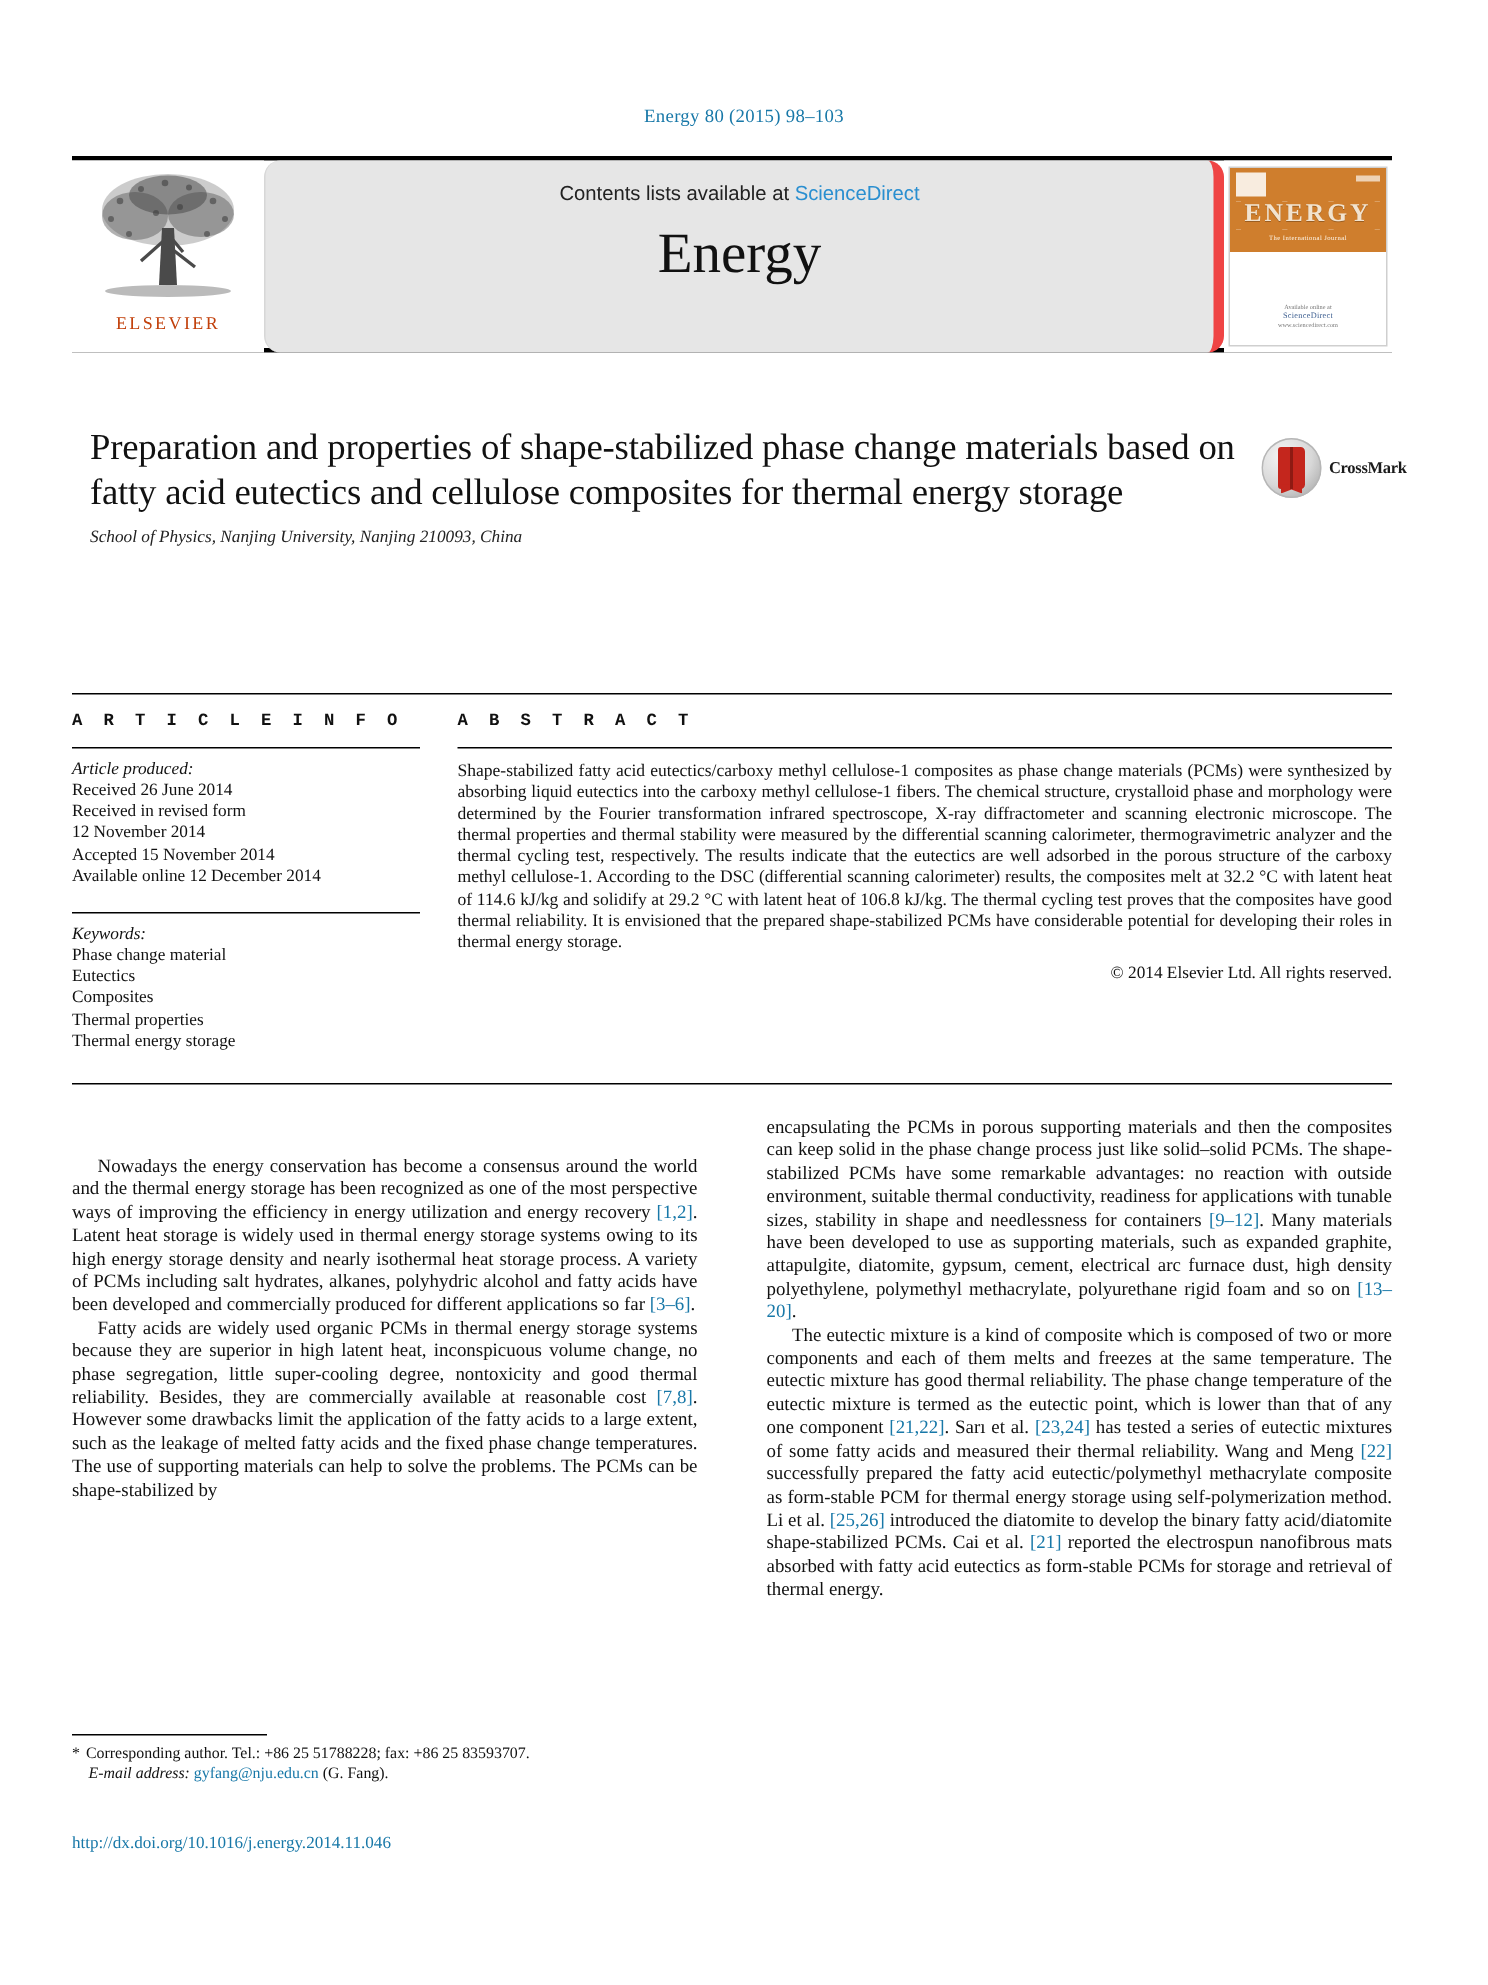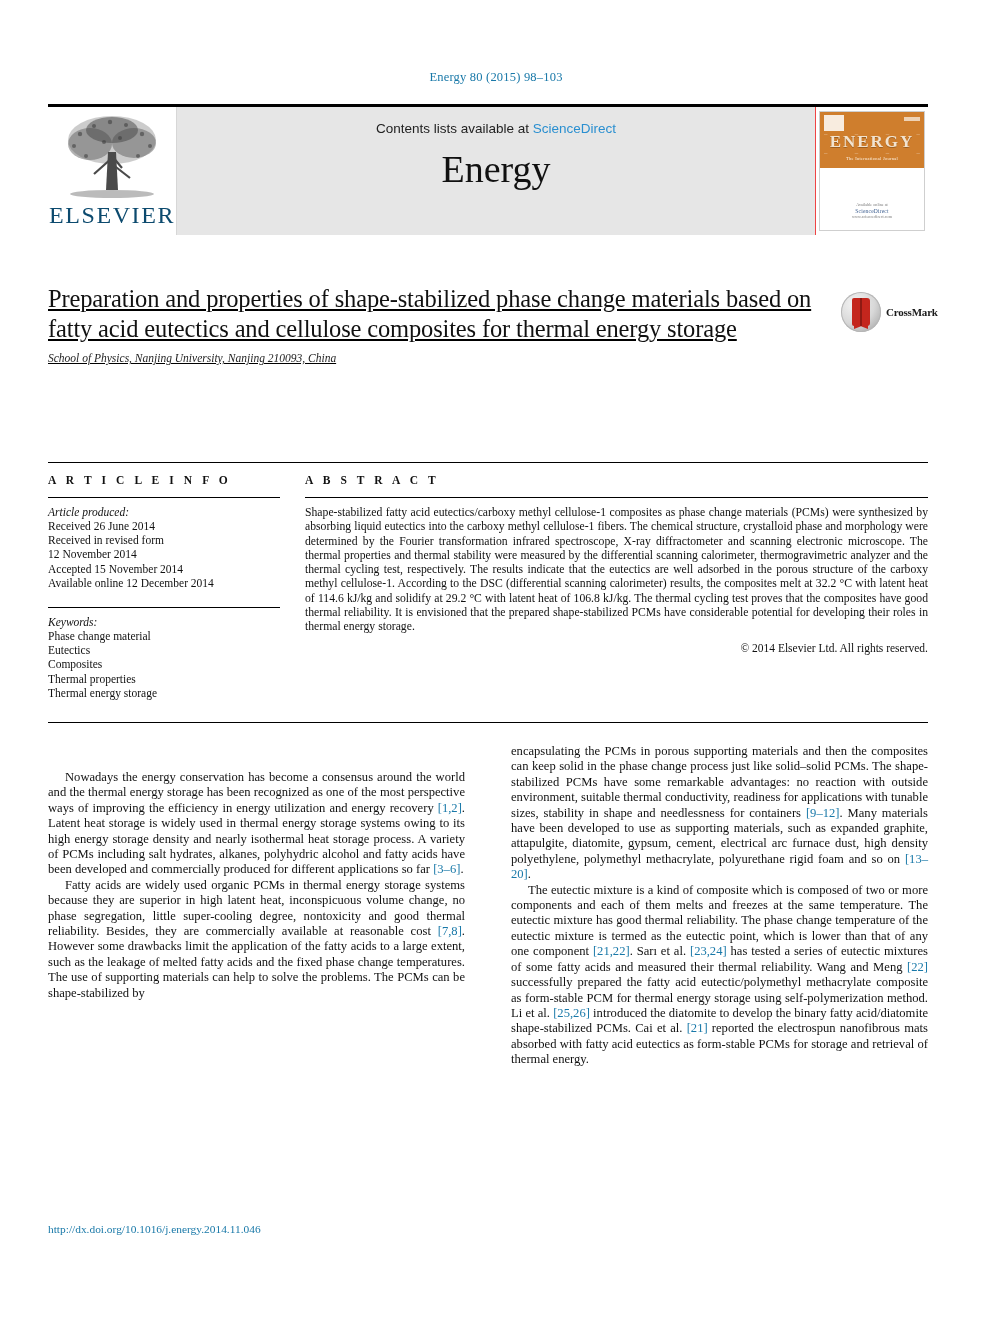--- a/index.html
+++ b/index.html
@@ -58,34 +58,35 @@
     width: 128px;
     flex: 0 0 128px;
     position: relative;
     background: #ffffff;
     padding-top: 3px;
     box-sizing: border-box;
   }
   .tree-svg { display:block; margin: 2px auto 0 auto; }
   .elsevier-word {
     text-align: center;
-    color: #0c4a6e;
-    font-family: "Liberation Serif", serif;
-    font-size: 24px;
+    color: #c2410c;
+    font-family: "Liberation Serif", serif;
+    font-size: 12px;
     letter-spacing: 1.6px;
     line-height: 20px;
     margin-top: 1px;
   }
 
   .journal-band {
     flex: 1 1 auto;
     background: #e6e6e6;
     position: relative;
     border-left: 1px solid #d7d7d7;
-    border-right: 1px solid #ef4444;
+    border-right: 7px solid #ef4444;
+    border-radius: 11px;
   }
   .contents-line {
     position: absolute;
     top: 14px; left: 0; right: 0;
     text-align: center;
     font-size: 13.5px;
     font-family: "Liberation Sans", sans-serif;
     color: #222;
   }
   .contents-line .sd {
@@ -184,23 +185,22 @@
   }
   .cover-sd {
     color: #3b5d8f;
     font-size: 5.5px;
     letter-spacing: .2px;
   }
 
   
   .title-block {
     position: absolute;
-    left: 48px; top: 284px;
+    left: 60px; top: 284px;
     width: 790px;
-    text-decoration: underline;
   }
   .paper-title {
     font-family: "Liberation Serif", serif;
     font-size: 24.5px;
     line-height: 30px;
     color: #111;
     margin: 0;
     font-weight: normal;
     letter-spacing: -0.15px;
   }
@@ -287,21 +287,21 @@
     position: absolute;
     left: 48px; top: 474px;
     width: 232px;
   }
   .col-abstract {
     position: absolute;
     left: 305px; top: 474px;
     width: 623px;
   }
   .sec-head {
-    font-family: Liberation Serif, serif;
+    font-family: Liberation Mono, monospace;
     font-weight: bold;
     font-size: 11.5px;
     letter-spacing: 3.6px;
     color: #111;
     margin-bottom: 11px;
   }
   .thinrule {
     height: 1px;
     background: #000;
     width: 100%;
@@ -531,18 +531,29 @@
   <div class="body-left">
     <p class="body"><span>Nowadays the energy conservation has become a consensus around the world and the thermal energy storage has been recognized as one of the most perspective ways of improving the efficiency in energy utilization and energy recovery </span><span class="ref">[1,2]</span><span>. Latent heat storage is widely used in thermal energy storage systems owing to its high energy storage density and nearly isothermal heat storage process. A variety of PCMs including salt hydrates, alkanes, polyhydric alcohol and fatty acids have been developed and commercially produced for different applications so far </span><span class="ref">[3–6]</span><span>.</span></p>
     <p class="body"><span>Fatty acids are widely used organic PCMs in thermal energy storage systems because they are superior in high latent heat, inconspicuous volume change, no phase segregation, little super-cooling degree, nontoxicity and good thermal reliability. Besides, they are commercially available at reasonable cost </span><span class="ref">[7,8]</span><span>. However some drawbacks limit the application of the fatty acids to a large extent, such as the leakage of melted fatty acids and the fixed phase change temperatures. The use of supporting materials can help to solve the problems. The PCMs can be shape-stabilized by</span></p>
   </div>
 
   <div class="body-right">
     <p class="body" style="text-indent:0;"><span>encapsulating the PCMs in porous supporting materials and then the composites can keep solid in the phase change process just like solid–solid PCMs. The shape-stabilized PCMs have some remarkable advantages: no reaction with outside environment, suitable thermal conductivity, readiness for applications with tunable sizes, stability in shape and needlessness for containers </span><span class="ref">[9–12]</span><span>. Many materials have been developed to use as supporting materials, such as expanded graphite, attapulgite, diatomite, gypsum, cement, electrical arc furnace dust, high density polyethylene, polymethyl methacrylate, polyurethane rigid foam and so on </span><span class="ref">[13–20]</span><span>.</span></p>
     <p class="body"><span>The eutectic mixture is a kind of composite which is composed of two or more components and each of them melts and freezes at the same temperature. The eutectic mixture has good thermal reliability. The phase change temperature of the eutectic mixture is termed as the eutectic point, which is lower than that of any one component </span><span class="ref">[21,22]</span><span>. Sarı et al. </span><span class="ref">[23,24]</span><span> has tested a series of eutectic mixtures of some fatty acids and measured their thermal reliability. Wang and Meng </span><span class="ref">[22]</span><span> successfully prepared the fatty acid eutectic/polymethyl methacrylate composite as form-stable PCM for thermal energy storage using self-polymerization method. Li et al. </span><span class="ref">[25,26]</span><span> introduced the diatomite to develop the binary fatty acid/diatomite shape-stabilized PCMs. Cai et al. </span><span class="ref">[21]</span><span> reported the electrospun nanofibrous mats absorbed with fatty acid eutectics as form-stable PCMs for storage and retrieval of thermal energy.</span></p>
   </div>
 
+  <div class="footnote">
+    <div class="fn-rule"></div>
+    <div class="fn-line">
+      <span class="bullet">*</span><span>Corresponding author. Tel.: +86 25 51788228; fax: +86 25 83593707.</span>
+    </div>
+    <div class="fn-line" style="padding-left:11px;text-indent:0;">
+      <span class="fn-email">E-mail address:</span>
+      <span class="link">gyfang@nju.edu.cn</span>
+      <span>(G. Fang).</span>
+    </div>
+  </div>
 
   <div class="doi-block">
     <div class="doi-line">http://dx.doi.org/10.1016/j.energy.2014.11.046</div>
   </div>
 
 </div>
 
 </body></html>

